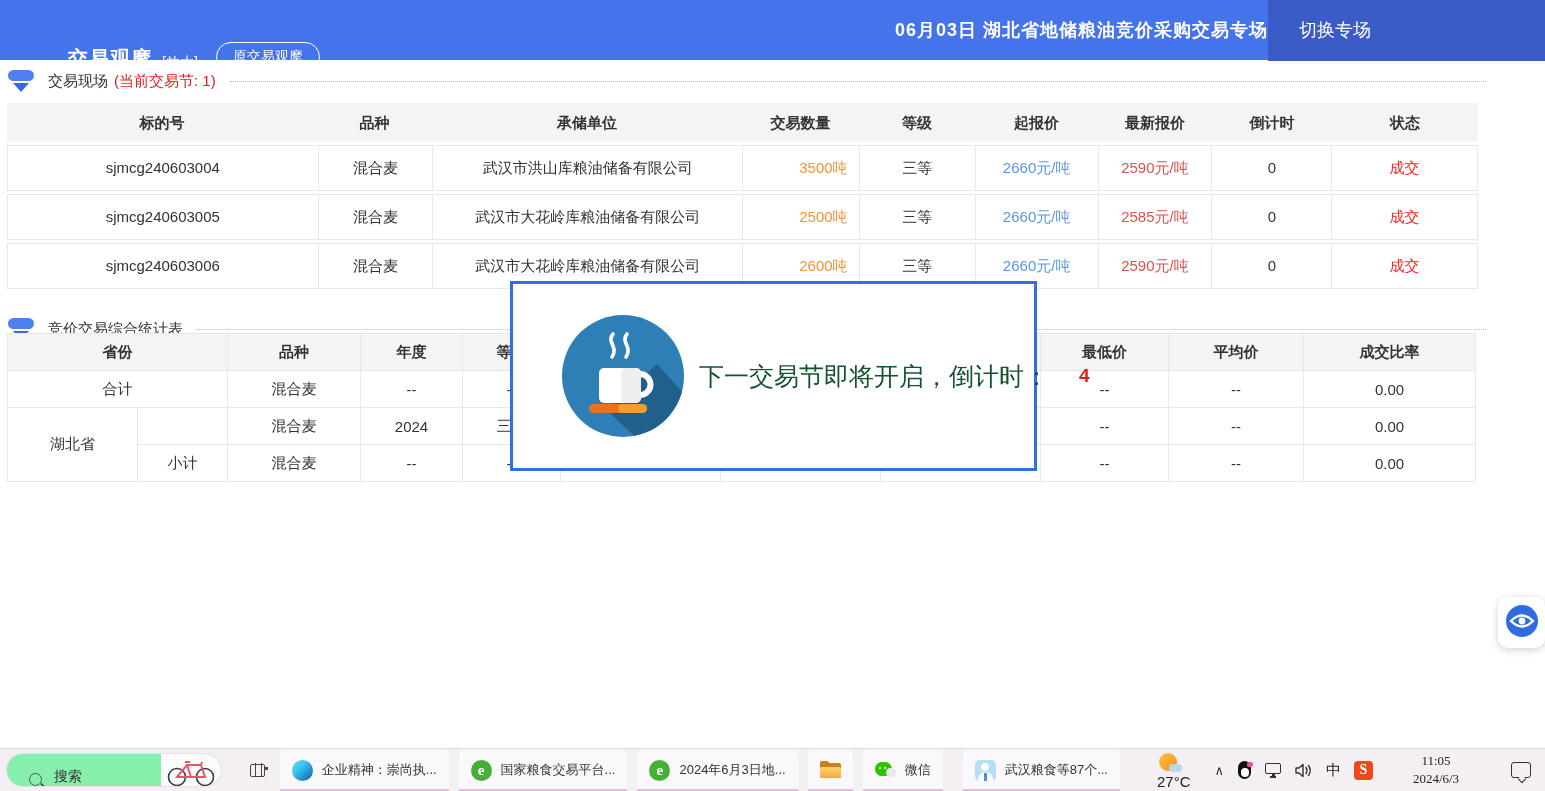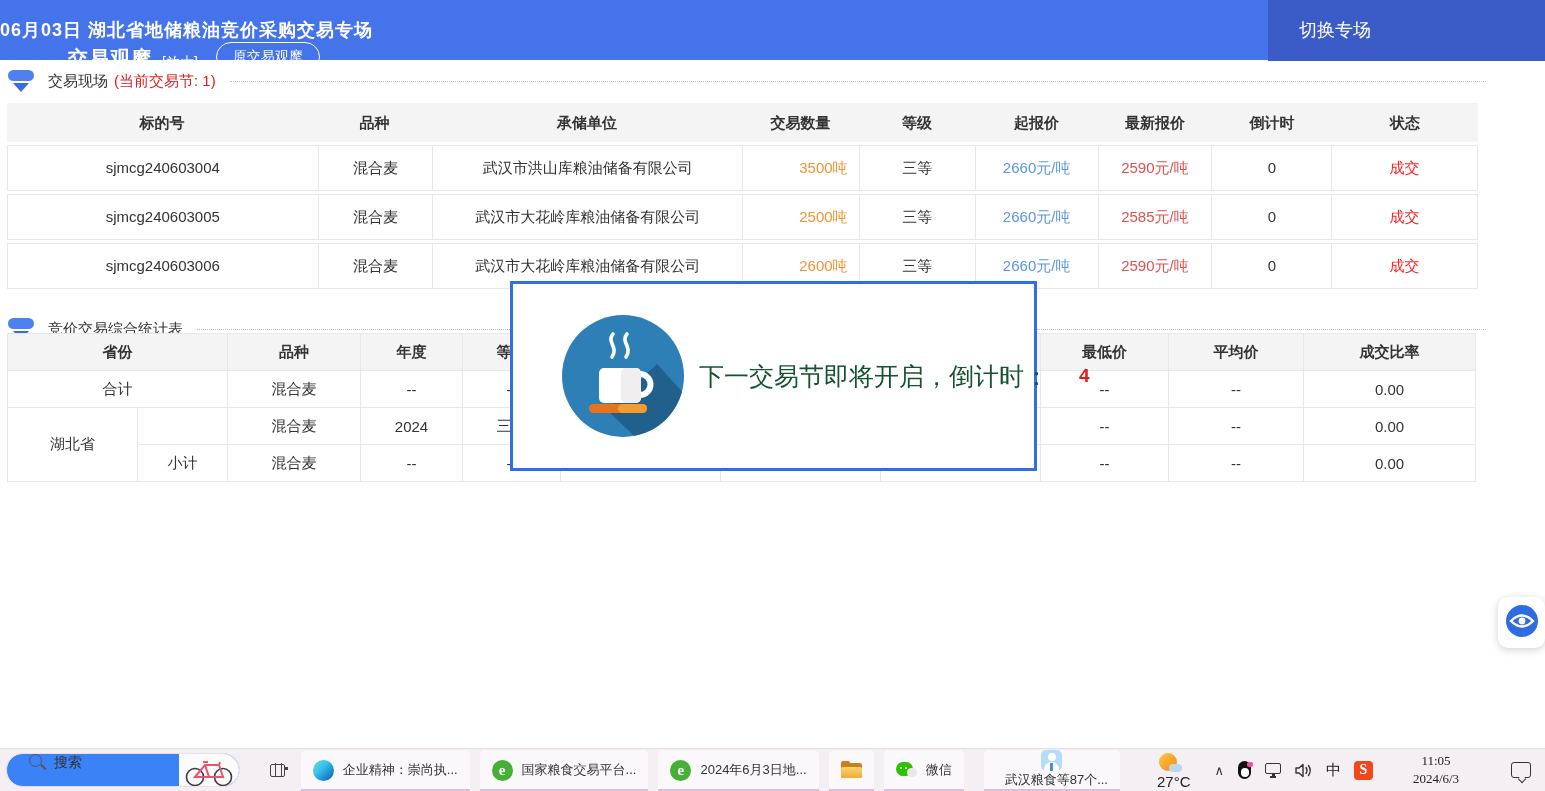--- a/index.html
+++ b/index.html
@@ -8,21 +8,21 @@
   .stage { position:relative; width:1545px; height:791px; background:#fff; }
 
   
   .top-header { position:absolute; left:0; top:0; width:1545px; height:60px; background:#4573e9; color:#fff; }
   .brand-wrap { position:absolute; left:68px; top:0; height:60px; display:flex; align-items:flex-end; gap:10px;margin-top:12px; }
   .brand { font-size:20px; font-weight:bold; letter-spacing:1px; }
   .zoom-link { font-size:14px; cursor:pointer; }
   .orig-btn { margin-left:8px; border:1px solid #fff; border-radius:16px; background:transparent; color:#fff;
     font-size:14px; padding:5px 16px; cursor:pointer; font-family:inherit; }
   .main-title { position:absolute; left:0; right:277px; top:0; height:60px; line-height:60px;
-    text-align:left; font-size:18px; font-weight:bold; letter-spacing:1px; }
+    text-align:right; font-size:18px; font-weight:bold; letter-spacing:1px; }
   .switch-block { position:absolute; right:0; top:0; width:277px; height:61px; background:#3b5bc7;
     line-height:61px; padding-left:31px; font-size:18px; color:#fff; cursor:pointer; }
 
   
   .section-row { position:absolute; left:8px; display:flex; align-items:center; width:1478px; }
   .sec1 { top:64px; height:34px; }
   .sec2 { top:313px; height:32px; }
   .funnel-icon { width:26px; margin-right:14px; display:flex; flex-direction:column; align-items:center; }
   .funnel-top { width:26px; height:11px; border-radius:6px; background:#4f80f0; }
   .funnel-tri { width:0; height:0; margin-top:2px; border-left:8px solid transparent;
@@ -59,22 +59,22 @@
   .modal-count { font-size:19px; color:#e01b1b; margin-left:30px; font-weight:bold; }
 
   
   .float-btn { position:absolute; right:0; top:597px; width:47px; height:51px; background:#fff;
     border-radius:10px; box-shadow:0 2px 8px rgba(0,0,0,.18); display:flex; align-items:center;
     justify-content:center; cursor:pointer; }
 
   
   .taskbar { position:absolute; left:0; bottom:0; width:1545px; height:43px; background:#f3eff3;
     border-top:1px solid #e3dde3; display:flex; align-items:center; }
-  .search-pill { position:relative; margin-left:6px; width:266px; height:34px; background:#3b82f6;
-    border:1px solid #e8e2e8; border-radius:17px; display:flex; align-items:flex-start; overflow:hidden; cursor:pointer; }
+  .search-pill { position:relative; margin-left:6px; width:266px; height:34px; background:#86efac;
+    border:1px solid #e8e2e8; border-radius:17px; display:flex; align-items:flex-end; overflow:hidden; cursor:pointer; }
   .mag { position:relative; width:13px; height:13px; border:1.7px solid #555; border-radius:50%; margin-left:22px; }
   .mag::after { content:""; position:absolute; width:7px; height:1.7px; background:#555;
     right:-6px; bottom:-2px; transform:rotate(45deg); }
   .search-label { margin-left:12px; font-size:14px; color:#333; }
   .bike-box { position:absolute; right:0; top:0; width:60px; height:34px; background:#fbfbfb; }
   .taskview { margin-left:24px; width:30px; height:30px; display:flex; align-items:center;
     justify-content:center; cursor:pointer; }
   .tv-glyph { position:relative; width:15px; height:13px; border:1.6px solid #444; border-radius:2px; }
   .tv-glyph::after { content:""; position:absolute; right:-4px; top:2px; width:3px; height:3px; background:#444; }
   .tv-glyph::before { content:""; position:absolute; left:4px; top:-1.6px; width:5px; height:13px;
@@ -356,21 +356,21 @@
       <span class="icon16 wechat-icon">
         <span class="wc-bubble"></span>
         <span class="wc-eye" style="left:4px;"></span>
           <span class="wc-eye" style="left:9px;"></span>
         <span class="wc-b2"></span>
       </span>
       <span class="tb-label">微信</span>
       <span class="underline"></span>
     </div>
 
-    <div class="tb-item" style="margin-left:20px;flex-direction:column;">
+    <div class="tb-item" style="margin-left:20px;">
       <span class="icon16 contact-icon">
         <span class="ct-head"></span>
           <span class="ct-body"></span>
           <span class="ct-tie"></span>
       </span>
       <span class="tb-label">武汉粮食等87个...</span>
       <span class="underline"></span>
     </div>
 
     <div class="weather-wrap">

